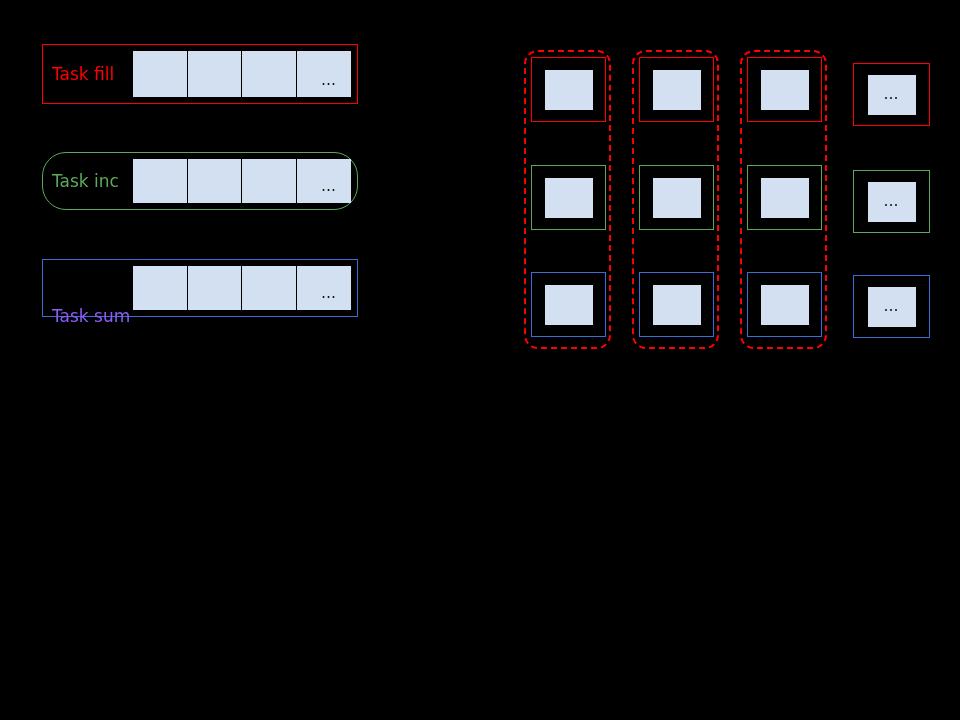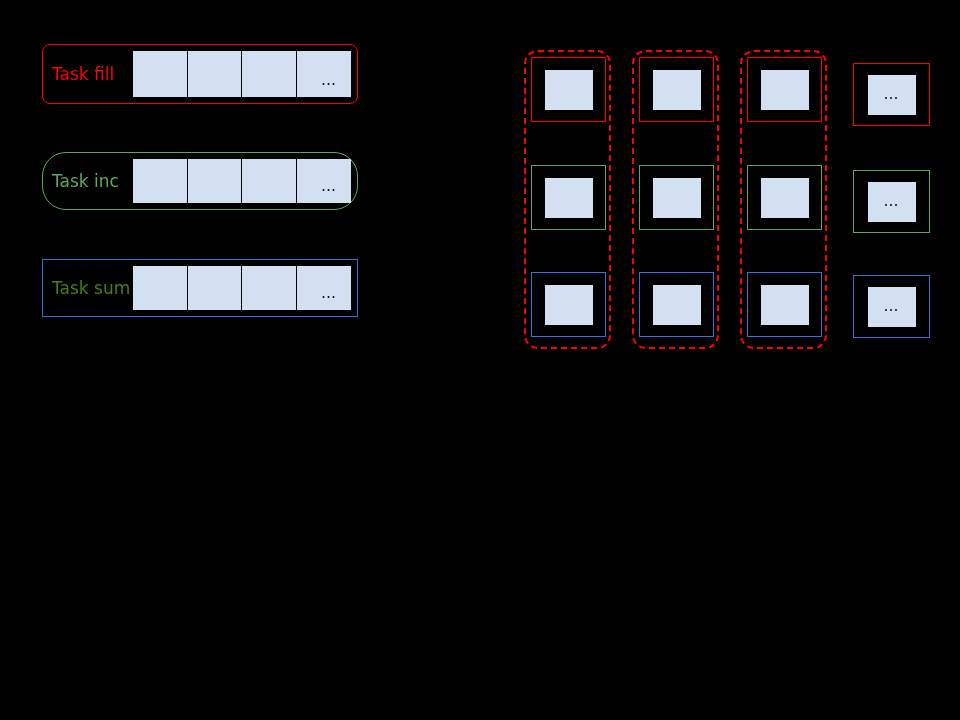--- a/index.html
+++ b/index.html
@@ -39,21 +39,21 @@
     left: 9px;
     top: 50%;
     transform: translateY(-50%);
     font-size: 17px;
     line-height: 1;
     white-space: nowrap;
     letter-spacing: 0px;
   }
   .task-label.variant-fill { color: #ff0000; }
   .task-label.variant-inc  { color: #5ea85e; }
-  .task-label.variant-sum  { color: #4d7c0f; }
+  .task-label.variant-sum  { color: #8b5cf6; margin-top: 28px; }
 
   .cell-strip {
     position: absolute;
     top: 6px;
     bottom: 6px;
     display: flex;
   }
   .cell {
     width: 57px;
     box-sizing: border-box;
@@ -105,21 +105,21 @@
     line-height: 1;
     letter-spacing: 1px;
   }
   .node-inner.blank { color: transparent; }
 </style>
 </head>
 <body>
 
 <div id="canvas">
 
-  <div class="task-row variant-fill" style="left:42px; top:44px; width:316px; height:60px;border-radius:8px;">
+  <div class="task-row variant-fill" style="left:42px; top:44px; width:316px; height:60px;">
     <span class="task-label variant-fill">Task fill</span>
     <div class="cell-strip" style="left:90px; right:6px;">
       <div class="cell"></div>
       <div class="cell"></div>
       <div class="cell"></div>
       <div class="cell">
         <span class="cell-ellipsis">…</span>
       </div>
     </div>
   </div>

